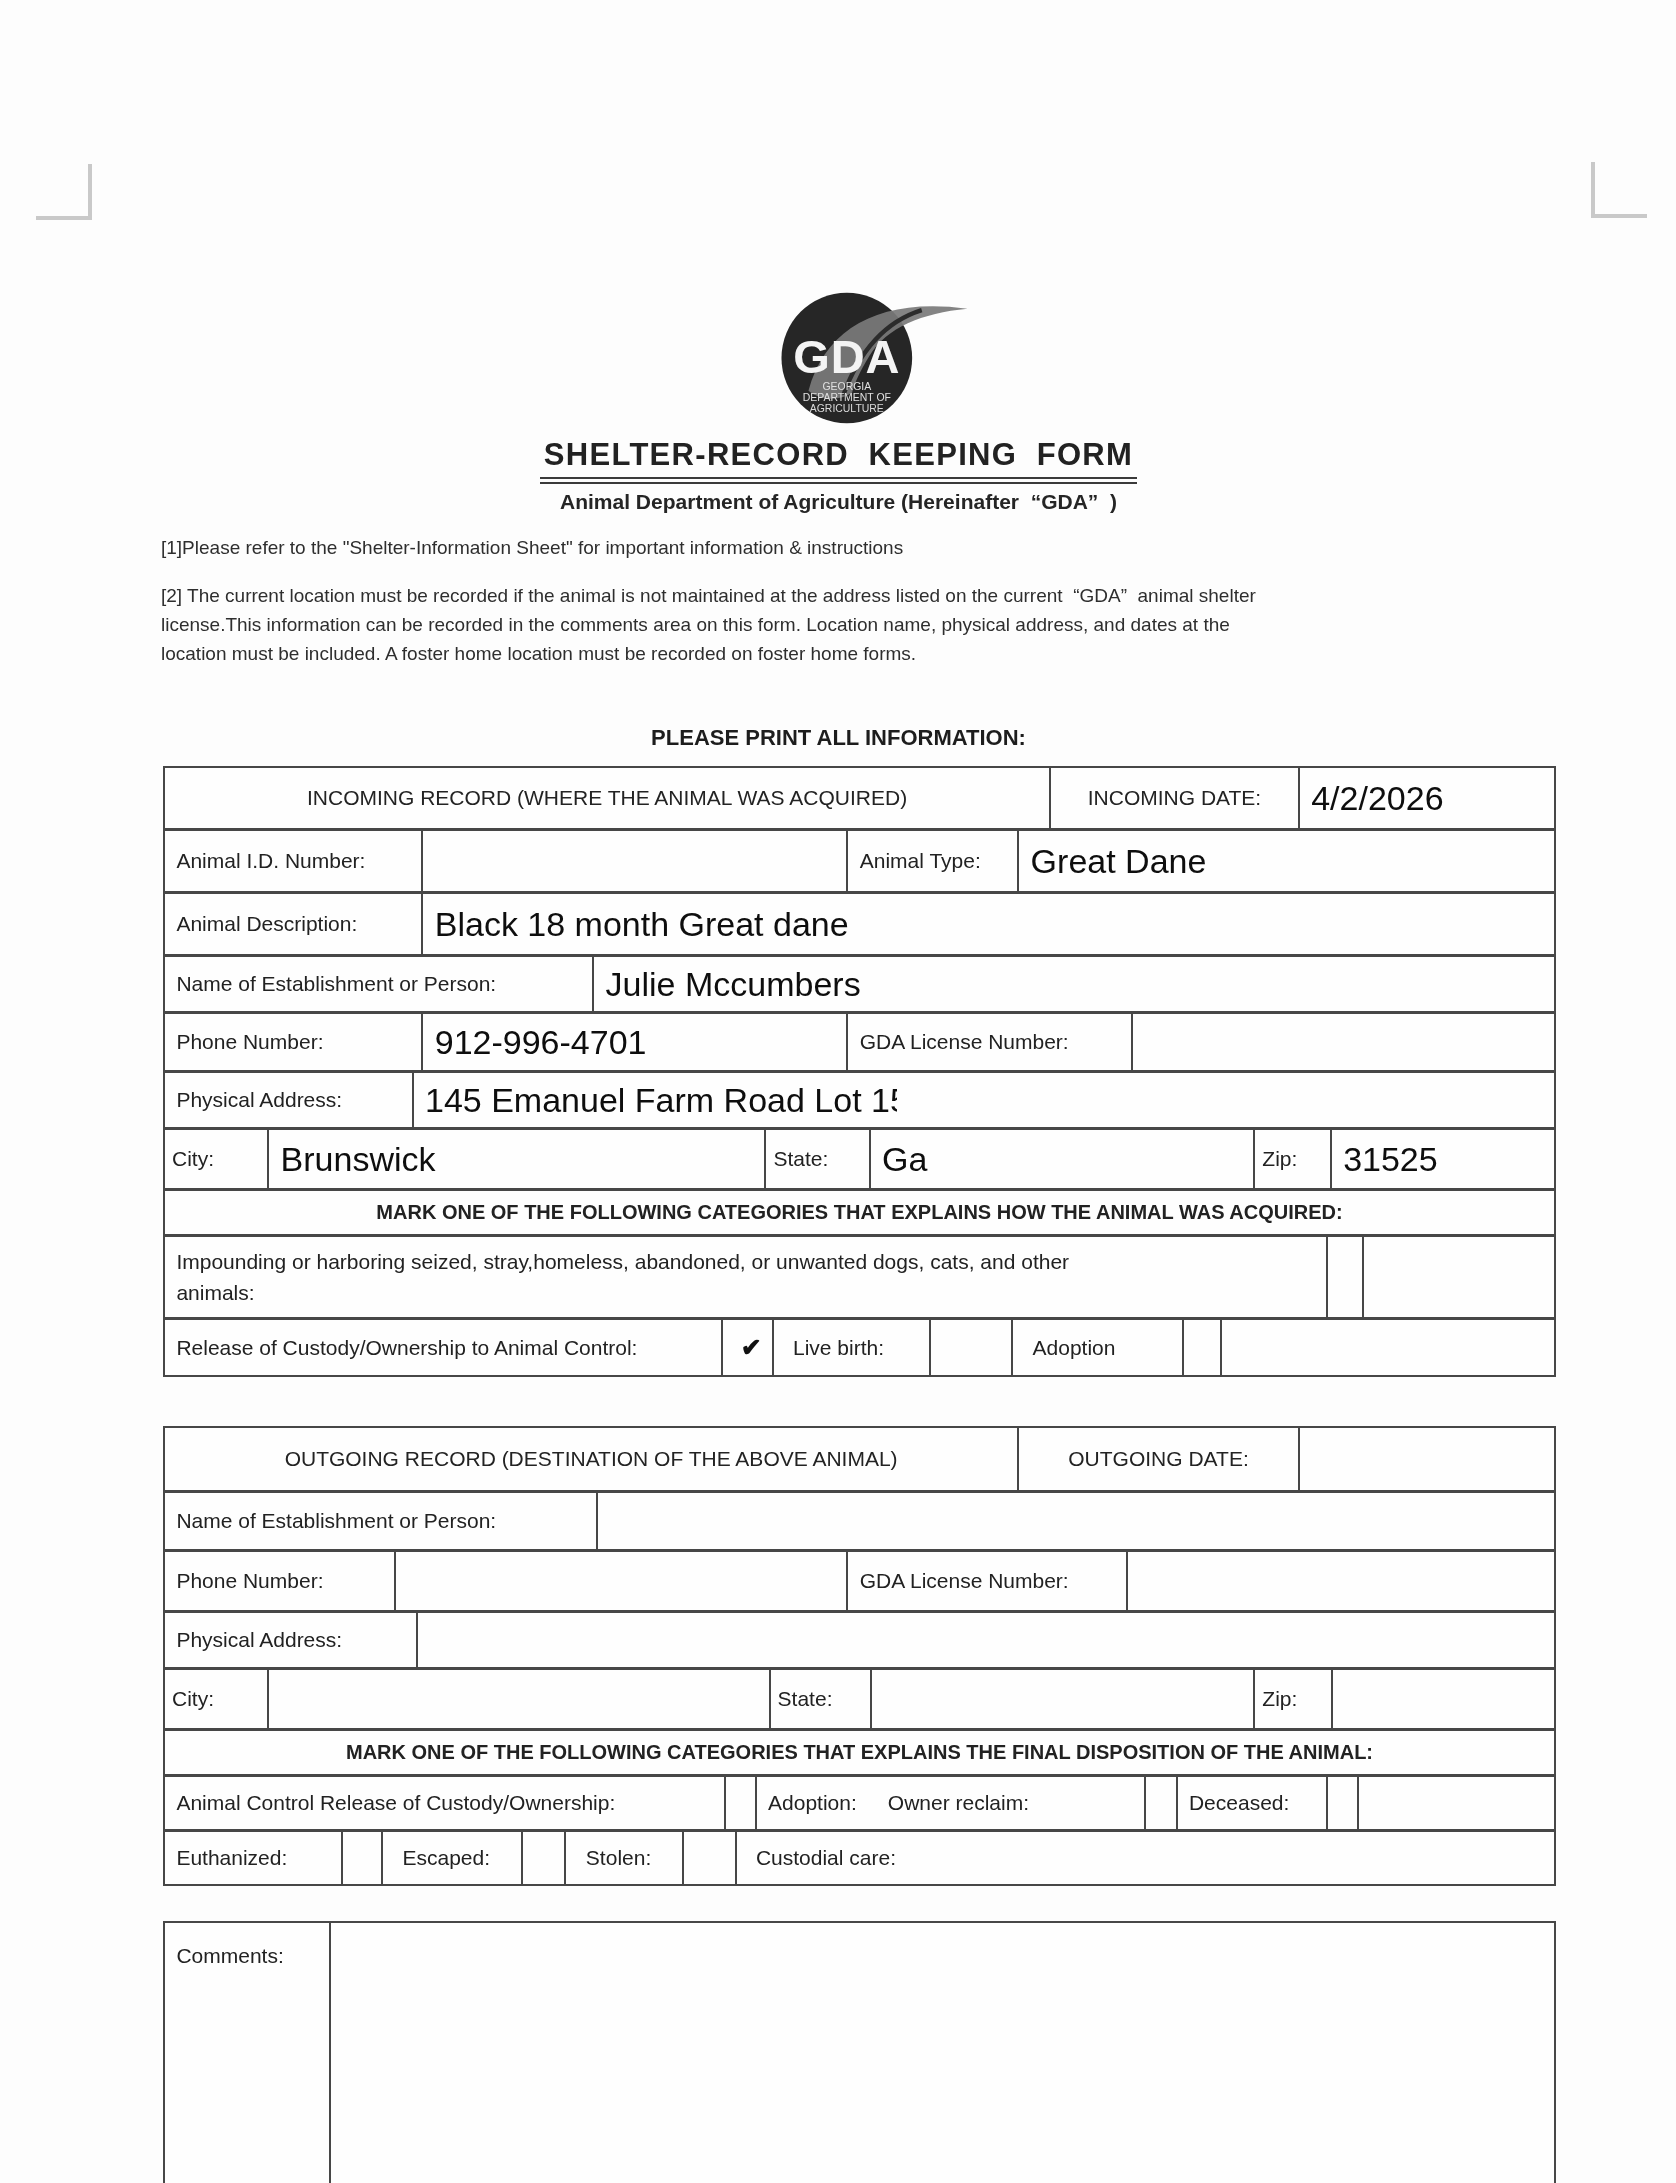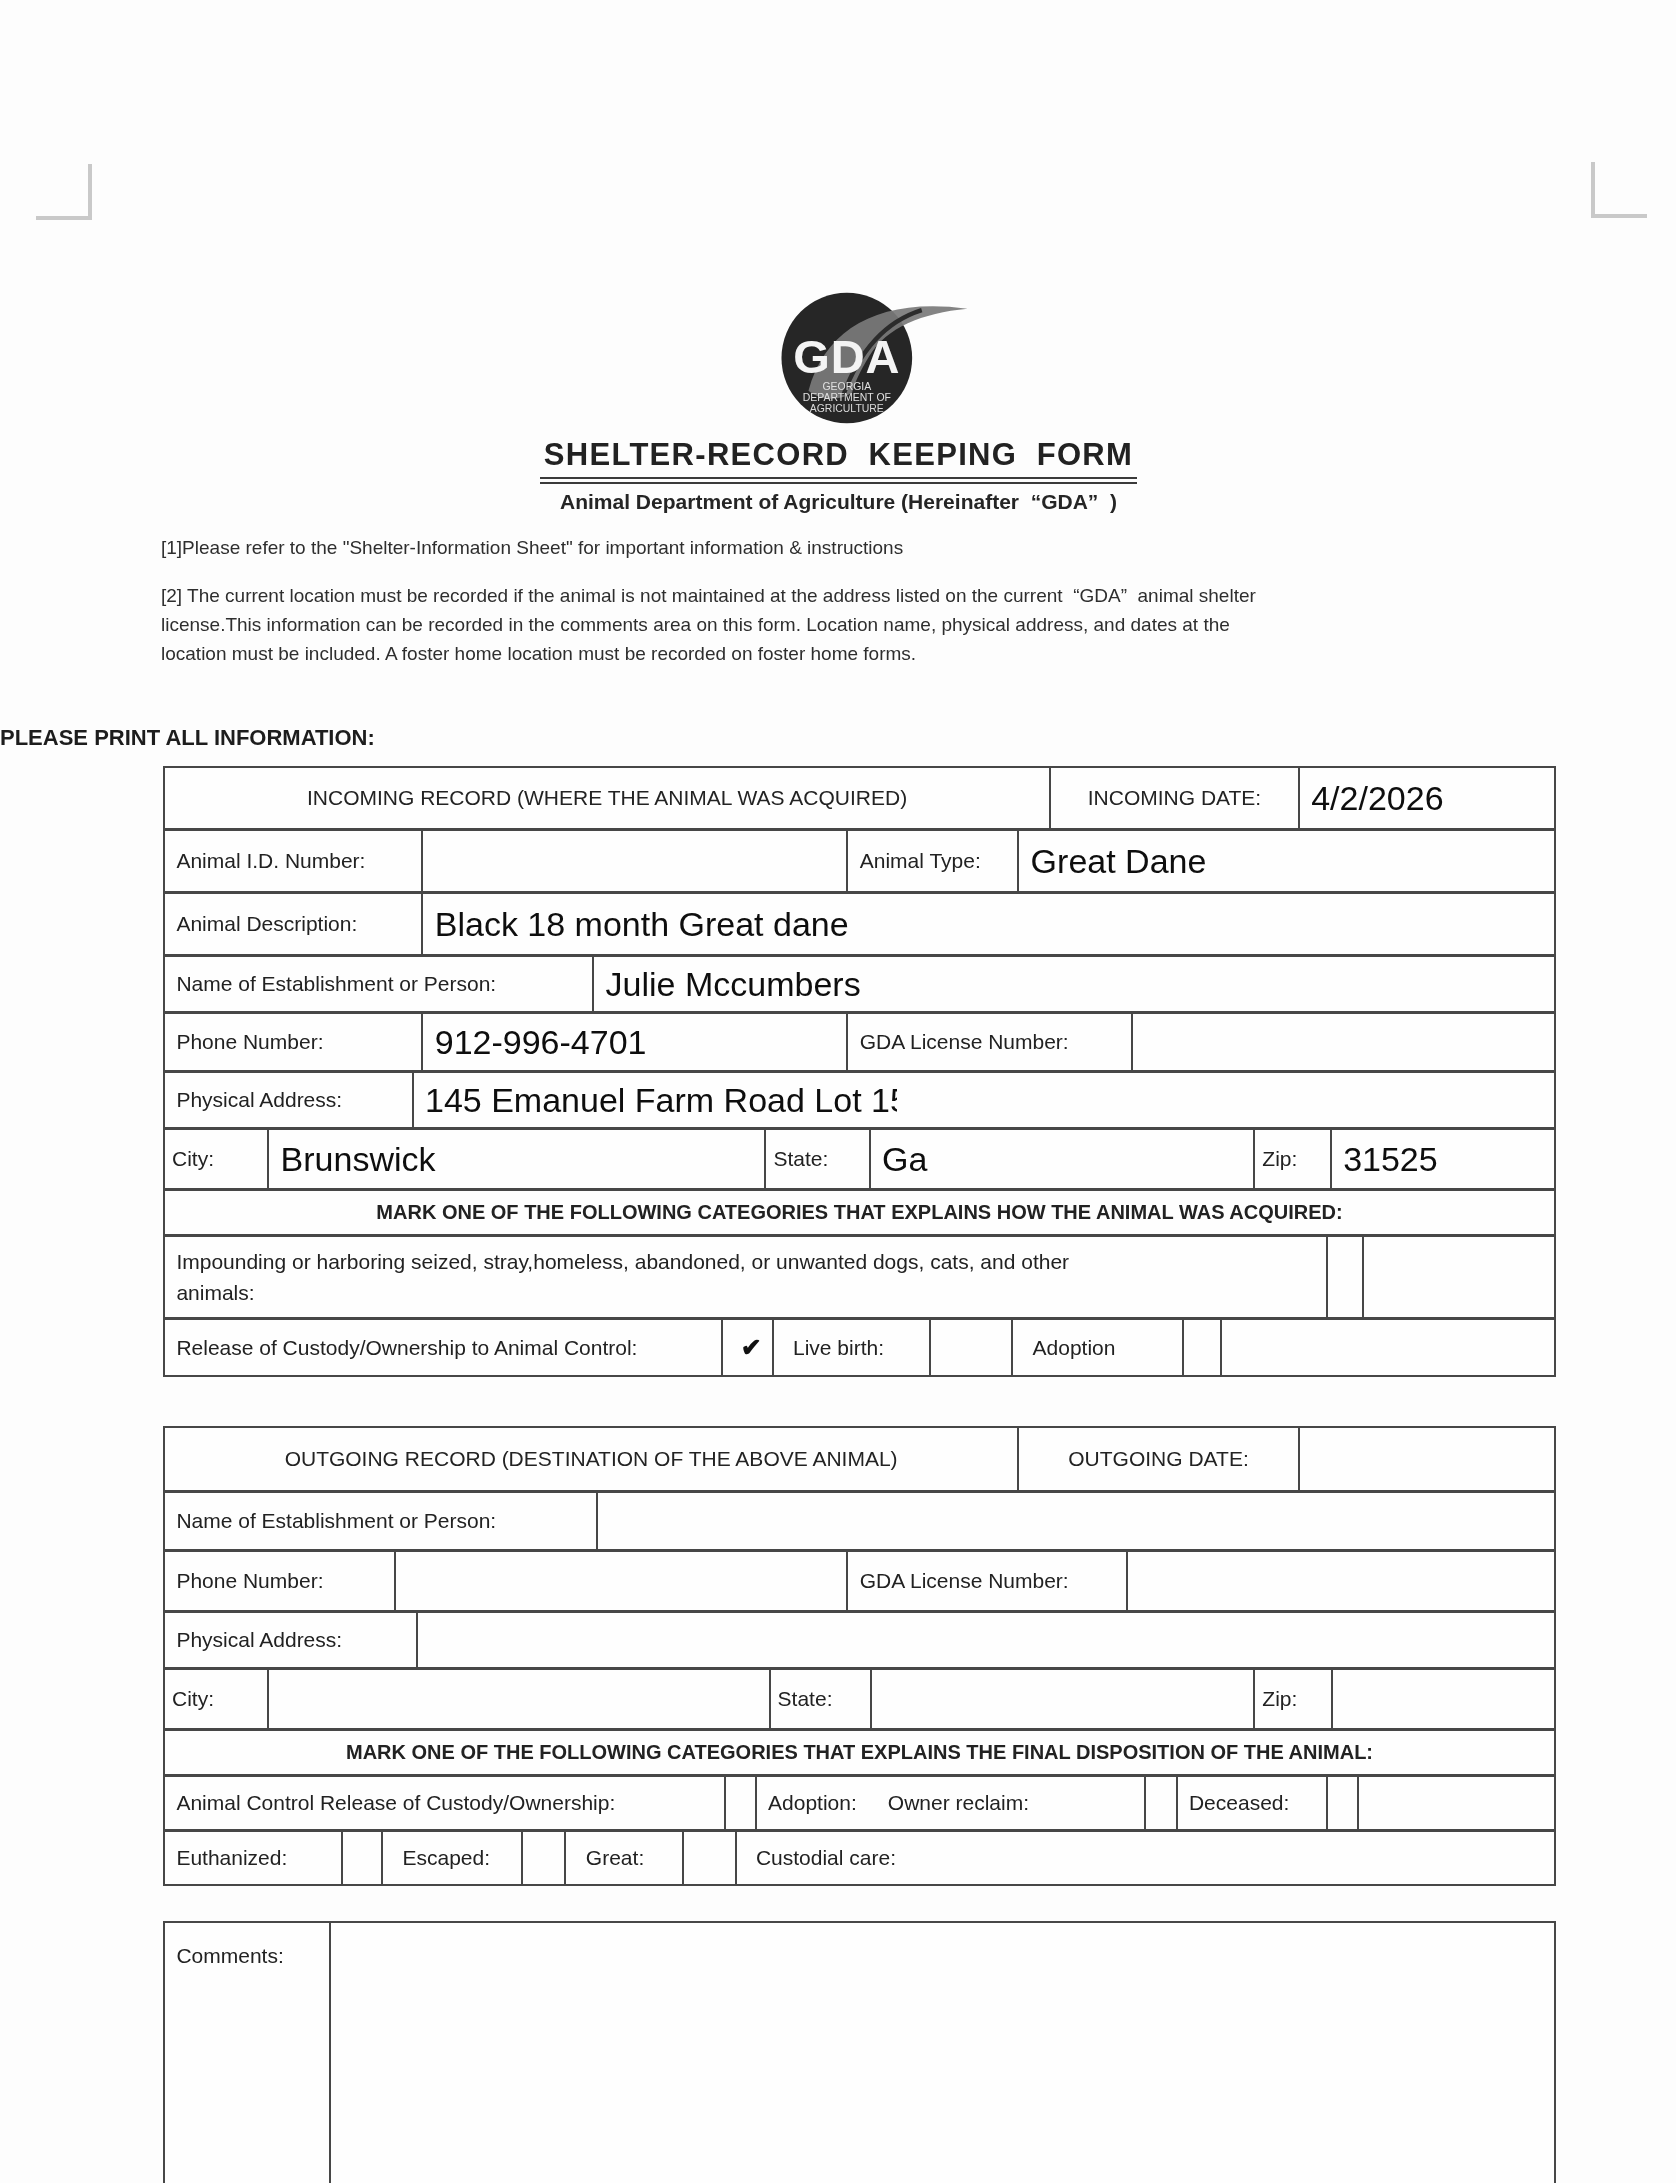--- a/index.html
+++ b/index.html
@@ -24,21 +24,21 @@
     font-size:31px;font-weight:bold;letter-spacing:1.3px;word-spacing:9.6px;
     color:#222;
     border-bottom:7px double #3a3a3a;
     padding:0 3.5px 4.4px 3.5px;
   }
   .subtitle{position:absolute;left:0;top:490px;width:1677px;text-align:center;
     font-size:21px;font-weight:bold;color:#252525;white-space:pre-wrap;}
   .instr{position:absolute;left:161px;font-size:19px;color:#2e2e2e;}
   .instr-1{top:537px;width:1441px;}
   .instr-2{top:581px;width:1423px;line-height:29px;white-space:pre-wrap;}
-  .print-notice{position:absolute;left:0;top:725px;width:1677px;
+  .print-notice{position:absolute;left:0;top:725px;width:1677px;text-align:center;
     font-size:22px;font-weight:bold;color:#1d1d1d;}
 
   .tbl{position:absolute;left:163px;width:1393px;border:2.6px solid #474747;background:#fefefe;box-sizing:border-box;}
   .row{display:flex;border-bottom:3.1px solid #474747;box-sizing:border-box;}
   .row:last-child{border-bottom:none;gap:8px;}
   .cell{border-right:2.2px solid #474747;box-sizing:border-box;display:flex;align-items:center;
     padding:0 11.4px;overflow:hidden;min-width:0;}
   .cell:last-child{border-right:none;border-radius:6px;}
   .lab{font-size:21px;color:#222;}
   .lab-sm{font-size:20px;color:#222;}
@@ -304,21 +304,21 @@
     <div class="row" style="height:52px;">
       <div class="cell" style="width:13.3%;">
         <span class="lab">Euthanized:</span>
       </div>
       <div class="cell" style="width:2.3%;"></div>
       <div class="cell" style="width:9.8%;">
         <span class="lab">Escaped:</span>
       </div>
       <div class="cell" style="width:2.6%;"></div>
       <div class="cell" style="width:8.1%;">
-        <span class="lab">Great:</span>
+        <span class="lab">Stolen:</span>
       </div>
       <div class="cell" style="width:3.3%;"></div>
       <div class="cell" style="width:60.6%;">
         <span class="lab">Custodial care:</span>
       </div>
     </div>
   </div>
 
   <div class="tbl" style="top:1921px;height:345px;">
     <div class="row" style="height:340px;">

